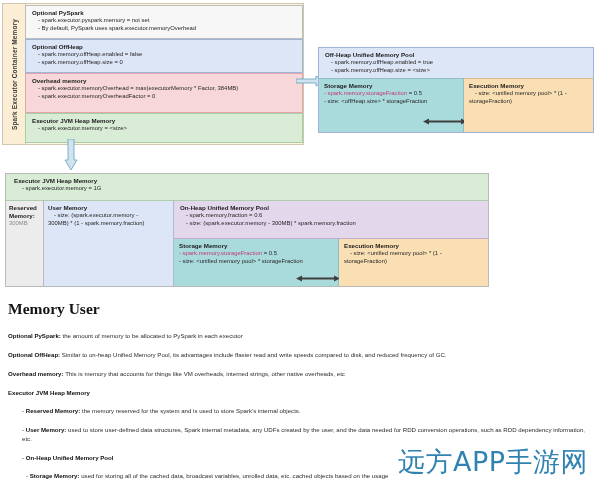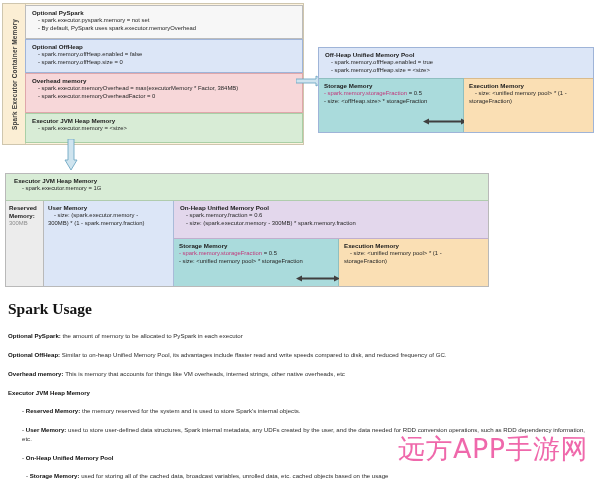--- a/index.html
+++ b/index.html
@@ -72,22 +72,22 @@
   #usage { position: absolute; left: 8px; top: 300px; width: 588px; }
   #usage h2 { font-family: "Liberation Serif", serif; font-size: 15.5px; font-weight: bold;
               color: #141414; margin: 0 0 13px 0; }
   .u-row { font-size: 6.1px; color: #2c2c2c; line-height: 9px; margin-bottom: 10px; }
   .u-row.tight { margin-bottom: 9px; }
   .u-row b { color: #0f0f0f; }
   .u-sub { margin-left: 14px; }
   .u-sub2 { margin-left: 18px; }
 
   
-  #watermark { position: absolute; left: 398px; top: 431px; font-size: 27px;
-               color: #ec4899; opacity: .82; letter-spacing: .5px;
+  #watermark { position: absolute; left: 398px; top: 444px; font-size: 27px;
+               color: #0369a1; opacity: .82; letter-spacing: .5px;
                font-family: "DejaVu Sans", sans-serif; white-space: nowrap; }
 </style>
 </head>
 <body>
 
 <div id="root">
 
   <div id="top-diagram">
     <div id="container-label">
       <span>Spark Executor Container Memory</span>
@@ -190,21 +190,21 @@
             <div class="bx-line" style="padding-left:6px">- size: &lt;unified memory pool&gt; * (1 -</div>
             <div class="bx-line">storageFraction)</div>
           </div>
         </div>
       </div>
 
     </div>
   </div>
 
   <div id="usage">
-    <h2>Spark Usage</h2>
+    <h2>Memory User</h2>
 
     <div class="u-row">
       <b>Optional PySpark</b><b>:</b><span>  the amount of memory to be allocated to PySpark in each executor</span>
     </div>
 
     <div class="u-row">
       <b>Optional OffHeap</b><b>:</b><span>  Similar to on-heap Unified Memory Pool, its advantages include ffaster read and write speeds compared to disk, and reduced frequency of GC.</span>
     </div>
 
     <div class="u-row">

